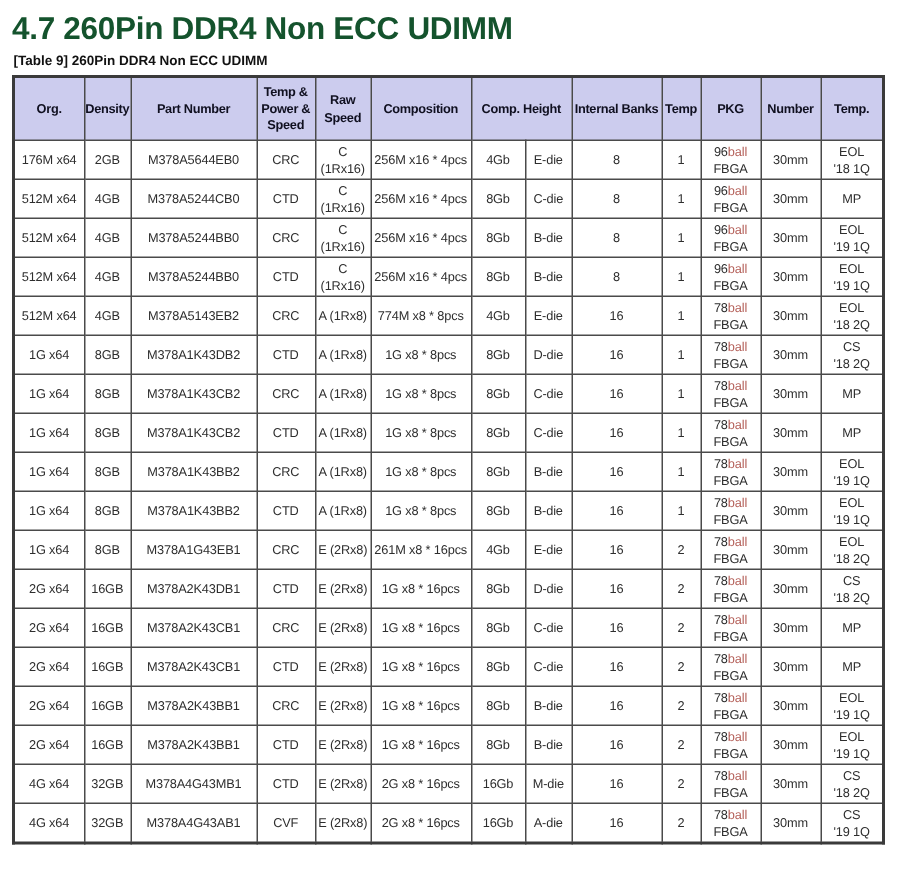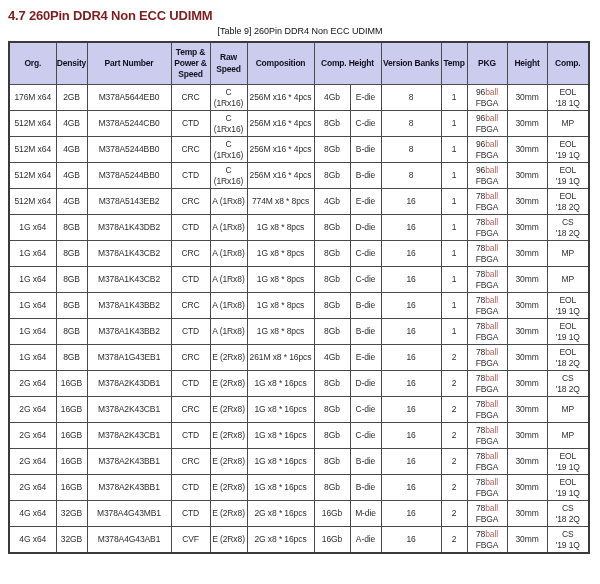--- a/index.html
+++ b/index.html
@@ -10,32 +10,31 @@
   }
   .page {
     width: 600px;
     height: 584px;
     box-sizing: border-box;
     padding: 6px 9px 0 8px;
     background: #ffffff;
     overflow: hidden;
   }
   .page-title {
-    font-size: 13px;
+    font-size: 21px;
     font-weight: bold;
-    color: #7f1d1d;
+    color: #14532d;
     margin: 2px 0 3px 0;
     letter-spacing: -0.2px;
   }
   .table-caption {
     font-size: 9px;
-    font-weight: normal;
+    font-weight: bold;
     color: #111111;
     margin: 0 0 5px 1px;
-    text-align: center;
   }
   table.spec-table {
     border-collapse: collapse;
     table-layout: fixed;
     width: 582px;
     border: 2px solid #3a3a3a;
   }
   .spec-table th, .spec-table td {
     border: 1px solid #4a4a4a;
     text-align: center;
@@ -90,25 +89,25 @@
         <th>Org.</th>
         <th>Density</th>
         <th>Part Number</th>
         <th>Temp &amp;
 Power &amp;
 Speed</th>
         <th>Raw
 Speed</th>
         <th>Composition</th>
         <th colspan="2">Comp. Height</th>
-        <th>Version Banks</th>
+        <th>Internal Banks</th>
         <th>Temp</th>
         <th>PKG</th>
-        <th>Height</th>
-        <th>Comp.</th>
+        <th>Number</th>
+        <th>Temp.</th>
       </tr>
     </thead>
     <tbody id="table-body">
         <tr>
           <td>176M x64</td>
           <td>2GB</td>
           <td>M378A5644EB0</td>
           <td>CRC</td>
           <td>C
 (1Rx16)</td>

